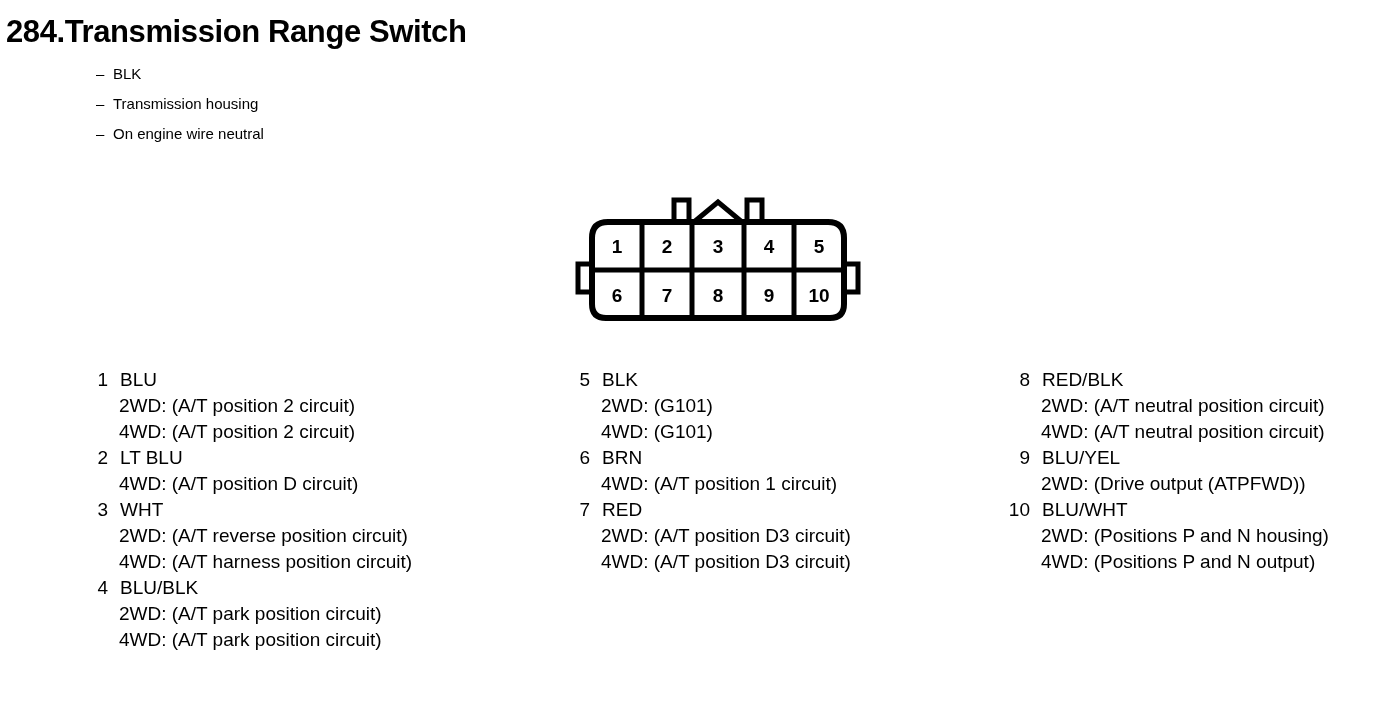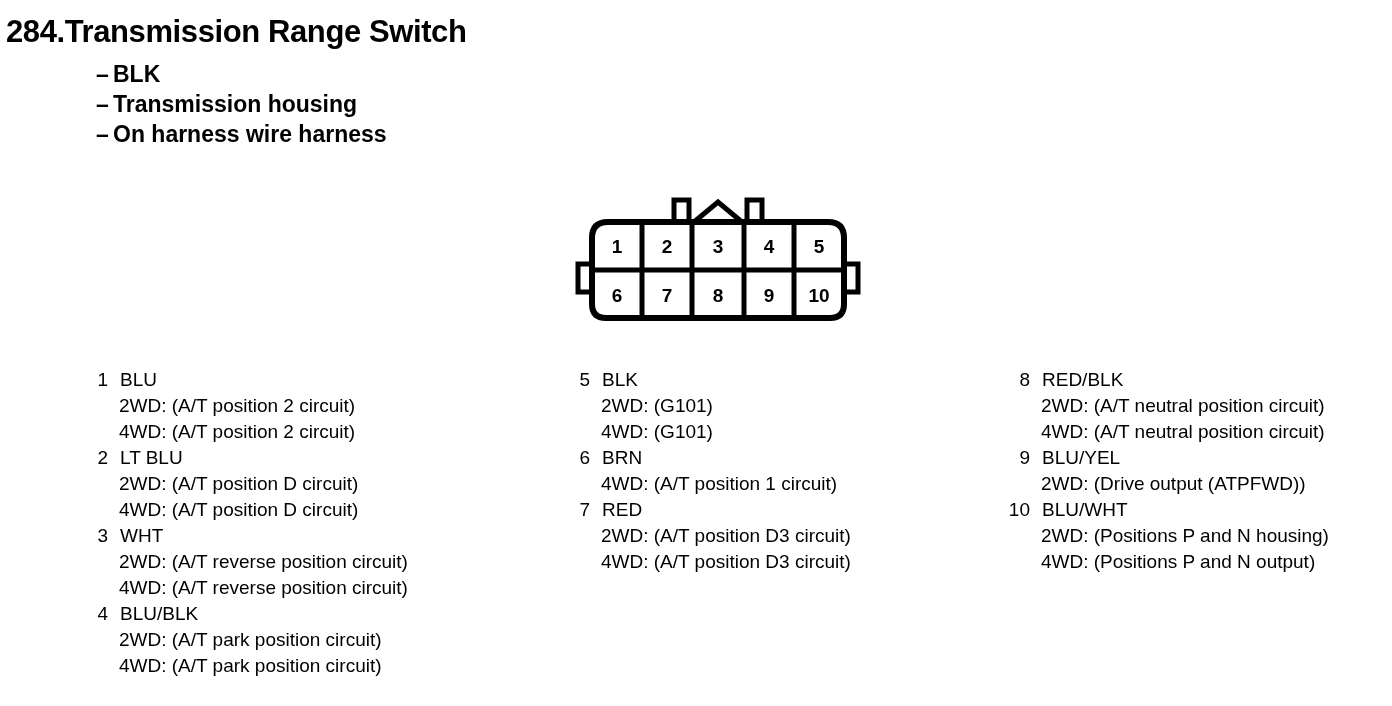--- a/index.html
+++ b/index.html
@@ -28,24 +28,23 @@
     font-weight: bold;
     font-size: 31px;
     letter-spacing: -0.4px;
     white-space: nowrap;
   }
   .subnotes {
     margin-top: 9px;
     margin-left: 90px;
   }
   .subnote {
-    font-size: 23px;
+    font-size: 15px;
     line-height: 30px;
     white-space: nowrap;
-    font-weight: bold;
   }
   .subnote .dash {
     display: inline-block;
     width: 17px;
   }
 
   
   .connector-wrap {
     position: absolute;
     left: 568px;
@@ -114,21 +113,21 @@
     <span>Transmission Range Switch</span>
   </div>
   <div class="subnotes">
     <div class="subnote">
       <span class="dash">–</span><span>BLK</span>
     </div>
     <div class="subnote">
       <span class="dash">–</span><span>Transmission housing</span>
     </div>
     <div class="subnote">
-      <span class="dash">–</span><span>On harness wire harness</span>
+      <span class="dash">–</span><span>On engine wire neutral</span>
     </div>
   </div>
 </div>
 
 <div class="connector-wrap">
   <svg class="conn-svg" width="300" height="132" viewBox="0 0 300 132">
 
     <rect x="106" y="4" width="15" height="22" fill="#ffffff" stroke="#000000" stroke-width="5"></rect>
     <rect x="179" y="4" width="15" height="22" fill="#ffffff" stroke="#000000" stroke-width="5"></rect>
 
@@ -170,30 +169,29 @@
         <span class="pin-color">BLU</span>
       </div>
       <div class="pin-sub">2WD: (A/T position 2 circuit)</div>
       <div class="pin-sub">4WD: (A/T position 2 circuit)</div>
     </div>
     <div class="pin-entry">
       <div class="pin-head">
         <span class="pin-num">2</span>
         <span class="pin-color">LT BLU</span>
       </div>
-      <div class="pin-sub">2WD: (A/T position D circuit)</div>
       <div class="pin-sub">4WD: (A/T position D circuit)</div>
     </div>
     <div class="pin-entry">
       <div class="pin-head">
         <span class="pin-num">3</span>
         <span class="pin-color">WHT</span>
       </div>
       <div class="pin-sub">2WD: (A/T reverse position circuit)</div>
-      <div class="pin-sub">4WD: (A/T reverse position circuit)</div>
+      <div class="pin-sub">4WD: (A/T harness position circuit)</div>
     </div>
     <div class="pin-entry">
       <div class="pin-head">
         <span class="pin-num">4</span>
         <span class="pin-color">BLU/BLK</span>
       </div>
       <div class="pin-sub">2WD: (A/T park position circuit)</div>
       <div class="pin-sub">4WD: (A/T park position circuit)</div>
     </div>
   </div>

